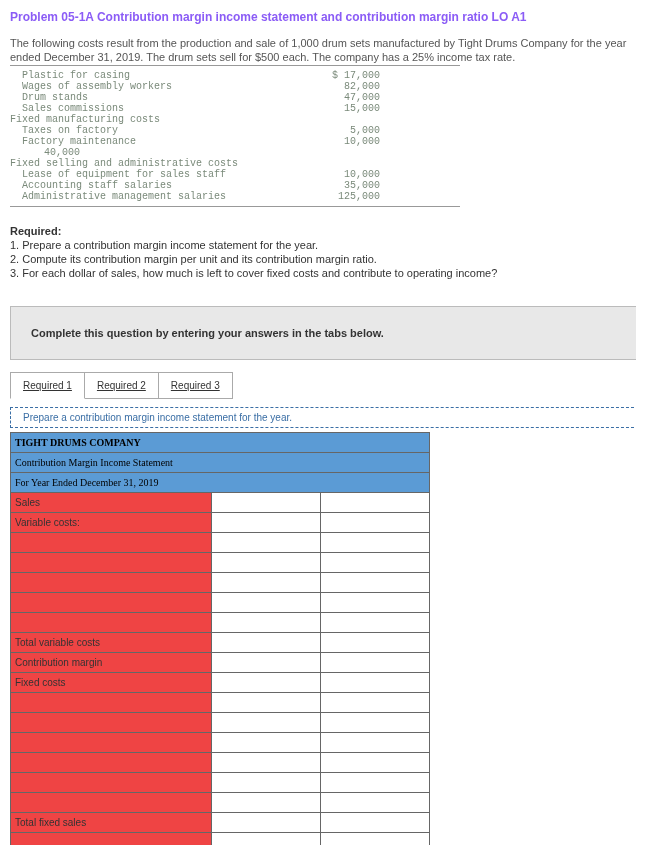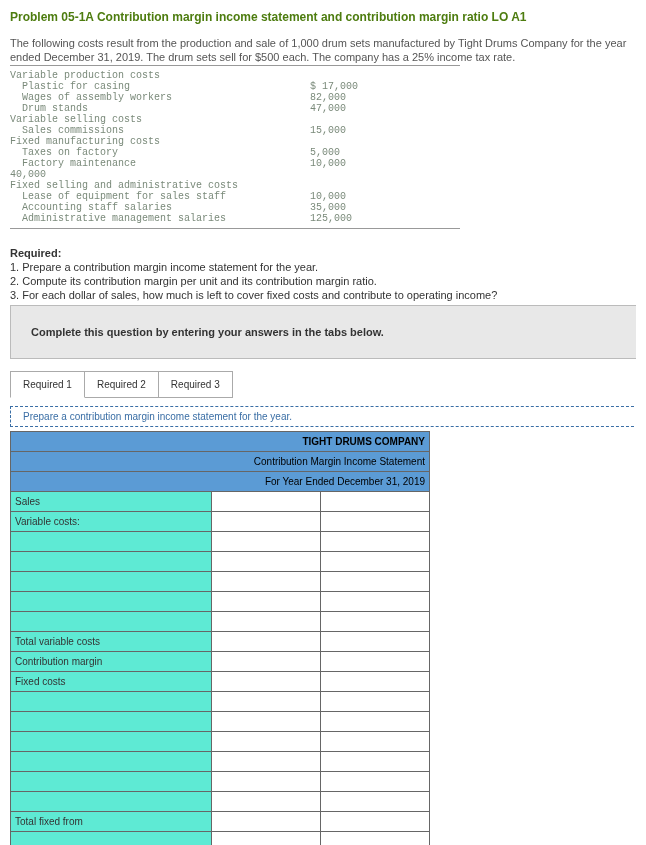--- a/index.html
+++ b/index.html
@@ -5,53 +5,53 @@
   body {
     font-family: Arial, sans-serif;
     font-size: 11px;
     color: #333;
     margin: 10px;
     width: 626px;
   }
   .title {
     font-size: 12px;
     font-weight: bold;
-    color: #4d7c0f;
+    color: #8b5cf6;
     margin-bottom: 12px;
   }
   .intro {
     font-size: 11px;
     color: #555;
     line-height: 1.3;
   }
   .cost-box {
     border-top: 1px solid #999;
     border-bottom: 1px solid #999;
     padding: 4px 0;
     width: 450px;
     font-family: "Courier New", monospace;
     font-size: 10px;
     color: #7a8a7a;
     margin-bottom: 18px;
   }
   .cost-row { display: flex; }
   .cost-label { width: 300px; white-space: pre; }
-  .cost-val { width: 70px; }
+  .cost-val { width: 70px; text-align: right; }
   .required-hd { font-weight: bold; font-size: 11px; }
-  .req-list { margin: 1px 0 3px 0; font-size: 11px; line-height: 1.3; }
+  .req-list { margin: 1px 0 26px 0; font-size: 11px; line-height: 1.3; }
   .instruction-bar {
     background: #e8e8e8;
     border: 1px solid #bbb;
     padding: 20px;
     font-weight: bold;
     font-size: 11px;
     margin-bottom: 12px;
     width: 595px;
   }
-  .tabs { display: flex; margin-bottom: 4px; }
+  .tabs { display: flex; margin-bottom: 4px; text-decoration: underline; }
   .tab {
     border: 1px solid #aaa;
     padding: 7px 12px;
     font-size: 10px;
     background: #fff;
     margin-right: -1px;
     cursor: pointer;
   }
   .tab.active { border-bottom: 1px solid #fff; position: relative; z-index: 2; }
   .prompt-bar {
@@ -69,52 +69,48 @@
   }
   table.sheet td, table.sheet th {
     border: 1px solid #666;
     font-size: 10px;
     padding: 2px 4px;
     height: 15px;
   }
   .hdr {
     background: #5b9bd5;
     color: #000;
-    text-align: right;
+    text-align: left;
     font-weight: normal;
+    font-family: Liberation Serif, serif;
   }
   .hdr.bold { font-weight: bold; }
-  .label-col { width: 155px; background: #5eead4; }
+  .label-col { width: 155px; background: #ef4444; }
   .val-col { width: 80px; background: #fff; }
 </style>
 </head>
 <body>
 
 <div class="title">Problem 05-1A Contribution margin income statement and contribution margin ratio LO A1</div>
 <div class="intro">The following costs result from the production and sale of 1,000 drum sets manufactured by Tight Drums Company for the year ended December 31, 2019. The drum sets sell for $500 each. The company has a 25% income tax rate.</div>
 
 <div class="cost-box" id="cost-box">
     <div class="cost-row">
-      <div class="cost-label">Variable production costs</div>
-      <div class="cost-val"></div>
-    </div>
-    <div class="cost-row">
       <div class="cost-label">  Plastic for casing</div>
       <div class="cost-val">$ 17,000</div>
     </div>
     <div class="cost-row">
       <div class="cost-label">  Wages of assembly workers</div>
       <div class="cost-val">82,000</div>
     </div>
     <div class="cost-row">
       <div class="cost-label">  Drum stands</div>
       <div class="cost-val">47,000</div>
     </div>
     <div class="cost-row">
-      <div class="cost-label">Variable selling costs</div>
       <div class="cost-val"></div>
     </div>
     <div class="cost-row">
       <div class="cost-label">  Sales commissions</div>
       <div class="cost-val">15,000</div>
     </div>
     <div class="cost-row">
       <div class="cost-label">Fixed manufacturing costs</div>
       <div class="cost-val"></div>
     </div>
@@ -251,21 +247,21 @@
         <td class="label-col"></td>
         <td class="val-col"></td>
         <td class="val-col"></td>
       </tr>
       <tr>
         <td class="label-col"></td>
         <td class="val-col"></td>
         <td class="val-col"></td>
       </tr>
       <tr>
-        <td class="label-col">Total fixed from</td>
+        <td class="label-col">Total fixed sales</td>
         <td class="val-col"></td>
         <td class="val-col"></td>
       </tr>
       <tr>
         <td class="label-col"></td>
         <td class="val-col"></td>
         <td class="val-col"></td>
       </tr>
     </tbody>
 </table>

